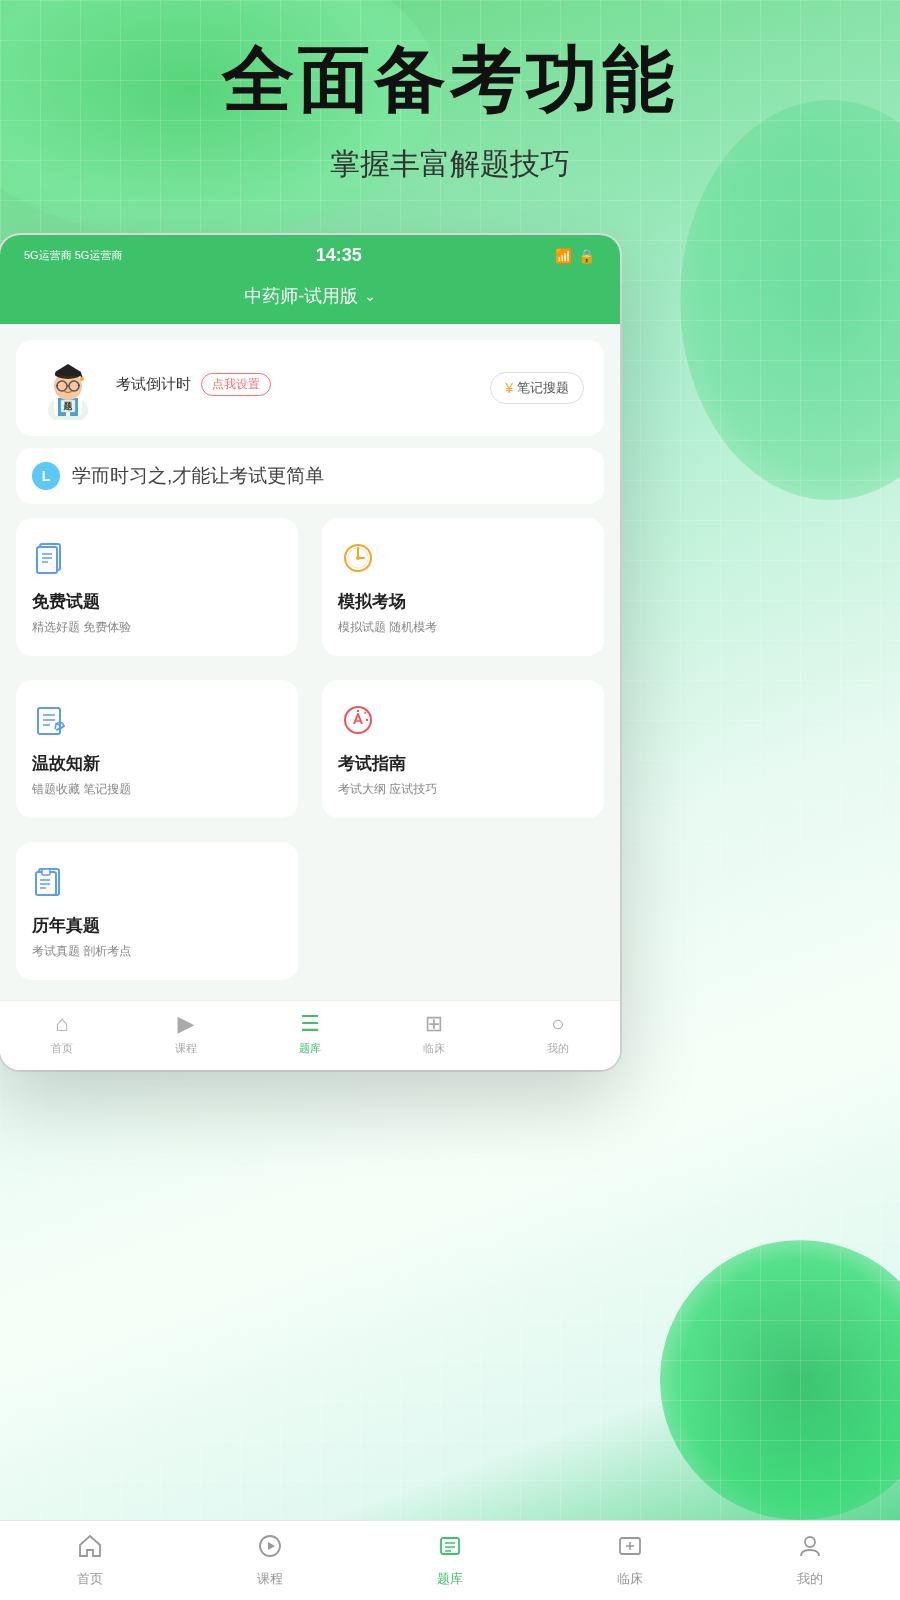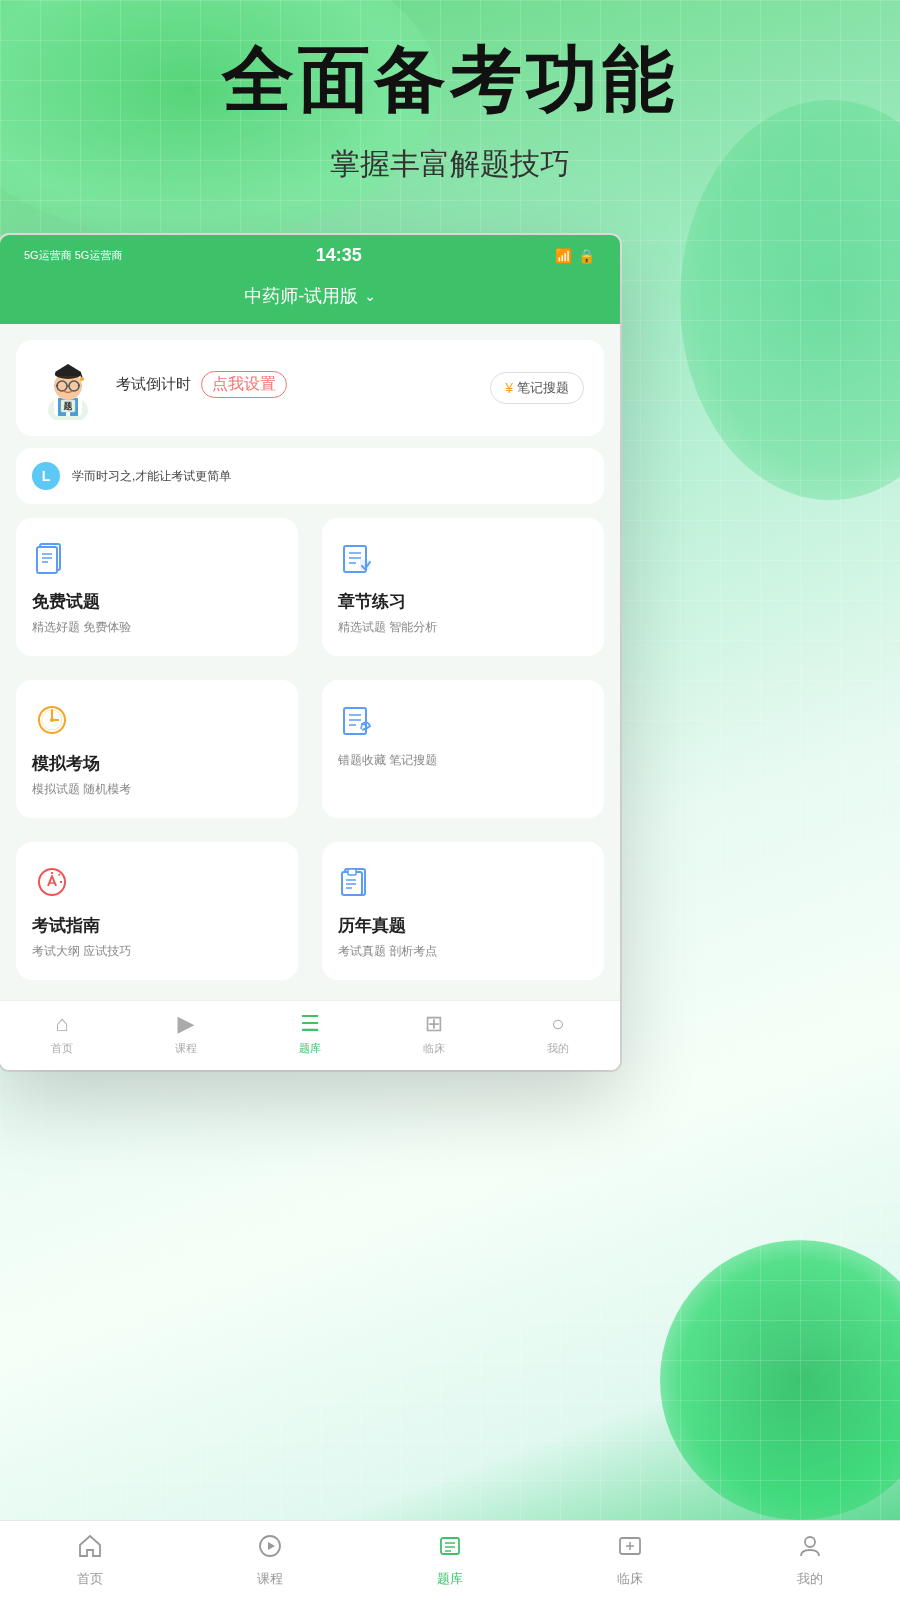--- a/index.html
+++ b/index.html
@@ -79,21 +79,21 @@
       color: #333;
       text-align: center;
       font-weight: 400;
       margin-bottom: 50px;
     }
 
     
     .phone-mockup {
       width: 620px;
       background: #fff;
-      border-radius: 9px;
+      border-radius: 20px;
       box-shadow: 0 30px 80px rgba(0,0,0,0.18), 0 0 0 2px #e0e0e0;
       overflow: hidden;
       position: relative;
     }
 
     
     .phone-status-bar {
       background: #3dc26a;
       padding: 10px 24px 8px;
       display: flex;
@@ -160,21 +160,21 @@
     .countdown-label {
       font-size: 15px;
       color: #333;
       font-weight: 500;
     }
     .set-btn {
       border: 1.5px solid #f87171;
       color: #f87171;
       border-radius: 20px;
       padding: 2px 10px;
-      font-size: 16px;
+      font-size: 12px;
       background: white;
     }
 
     .recharge-btn-wrap {
       display: flex;
       align-items: center;
       justify-content: flex-end;
       flex: 1;
     }
     .recharge-btn {
@@ -202,21 +202,21 @@
     }
     .quote-icon {
       width: 28px; height: 28px;
       background: #5bc8f5;
       border-radius: 50%;
       display: flex; align-items: center; justify-content: center;
       color: white; font-size: 14px; font-weight: 700;
       flex-shrink: 0;
     }
     .quote-text {
-      font-size: 12px;
+      font-size: 19px;
       color: #444;
     }
 
     
     .cards-grid {
       display: grid;
       grid-template-columns: 1fr 1fr;
       gap: 24px;
       margin-bottom: 12px;
     }
@@ -390,34 +390,20 @@
               <rect x="3" y="7" width="20" height="26" rx="2" fill="white" stroke="#5b9cf6" stroke-width="2"></rect>
               <line x1="8" y1="14" x2="18" y2="14" stroke="#5b9cf6" stroke-width="1.5"></line>
               <line x1="8" y1="18" x2="18" y2="18" stroke="#5b9cf6" stroke-width="1.5"></line>
               <line x1="8" y1="22" x2="14" y2="22" stroke="#5b9cf6" stroke-width="1.5"></line>
             </svg>
           </div>
           <span class="card-title">免费试题</span>
           <span class="card-subtitle">精选好题 免费体验</span>
         </div>
 
-        <div class="feature-card">
-          <div class="card-icon-wrap">
-            <svg width="36" height="36" viewBox="0 0 36 36" fill="none">
-              <rect x="4" y="6" width="22" height="26" rx="2" fill="white" stroke="#5b9cf6" stroke-width="2"></rect>
-              <line x1="9" y1="13" x2="21" y2="13" stroke="#5b9cf6" stroke-width="1.5"></line>
-              <line x1="9" y1="18" x2="21" y2="18" stroke="#5b9cf6" stroke-width="1.5"></line>
-              <line x1="9" y1="23" x2="16" y2="23" stroke="#5b9cf6" stroke-width="1.5"></line>
-              <path d="M20 20 L30 20 L30 30 L20 30 Z" fill="#5b9cf6" opacity="0.15"></path>
-              <polyline points="22,26 25,29 30,22" stroke="#5b9cf6" stroke-width="2" fill="none" stroke-linecap="round"></polyline>
-            </svg>
-          </div>
-          <span class="card-title">章节练习</span>
-          <span class="card-subtitle">精选试题 智能分析</span>
-        </div>
 
         <div class="feature-card">
           <div class="card-icon-wrap">
             <svg width="36" height="36" viewBox="0 0 36 36" fill="none">
               <circle cx="18" cy="18" r="13" stroke="#f5a623" stroke-width="2" fill="none"></circle>
               <circle cx="18" cy="18" r="10" stroke="#f5a623" stroke-width="1" fill="none" opacity="0.3"></circle>
               <line x1="18" y1="8" x2="18" y2="18" stroke="#f5a623" stroke-width="2" stroke-linecap="round"></line>
               <line x1="18" y1="18" x2="24" y2="18" stroke="#f5a623" stroke-width="2" stroke-linecap="round"></line>
               <circle cx="18" cy="18" r="2" fill="#f5a623"></circle>
             </svg>
@@ -430,20 +416,21 @@
           <div class="card-icon-wrap">
             <svg width="36" height="36" viewBox="0 0 36 36" fill="none">
               <rect x="4" y="6" width="22" height="26" rx="2" fill="white" stroke="#5b9cf6" stroke-width="2"></rect>
               <line x1="9" y1="13" x2="21" y2="13" stroke="#5b9cf6" stroke-width="1.5"></line>
               <line x1="9" y1="18" x2="21" y2="18" stroke="#5b9cf6" stroke-width="1.5"></line>
               <line x1="9" y1="23" x2="16" y2="23" stroke="#5b9cf6" stroke-width="1.5"></line>
               <path d="M22 22 Q28 18 30 24 Q28 26 22 28" stroke="#5b9cf6" stroke-width="1.8" fill="none"></path>
               <polyline points="21,27 22,22 26,23" stroke="#5b9cf6" stroke-width="1.5" fill="none"></polyline>
             </svg>
           </div>
+          <span class="card-title">温故知新</span>
           <span class="card-subtitle">错题收藏 笔记搜题</span>
         </div>
 
         <div class="feature-card">
           <div class="card-icon-wrap">
             <svg width="36" height="36" viewBox="0 0 36 36" fill="none">
               <circle cx="18" cy="18" r="13" stroke="#f05555" stroke-width="2" fill="none"></circle>
               <line x1="18" y1="8" x2="18" y2="10" stroke="#f05555" stroke-width="2"></line>
               <line x1="26" y1="10" x2="24.5" y2="11.5" stroke="#f05555" stroke-width="1.5"></line>
               <line x1="28" y1="18" x2="26" y2="18" stroke="#f05555" stroke-width="2"></line>

